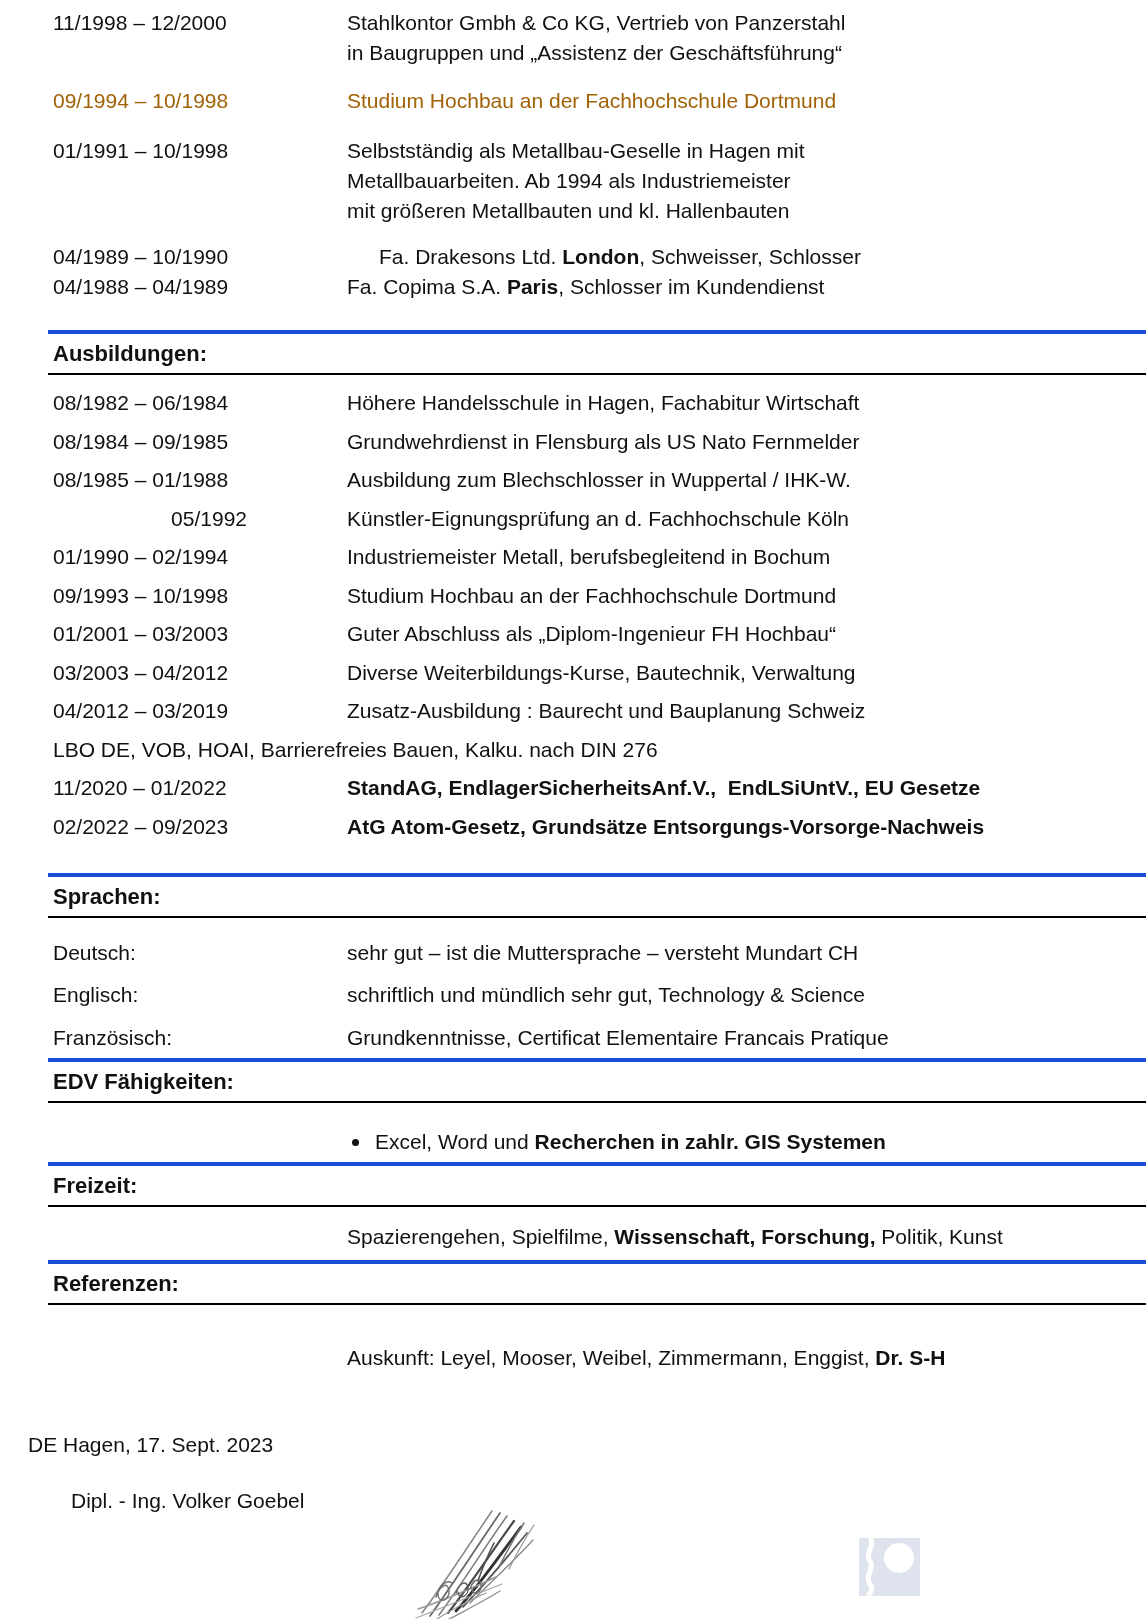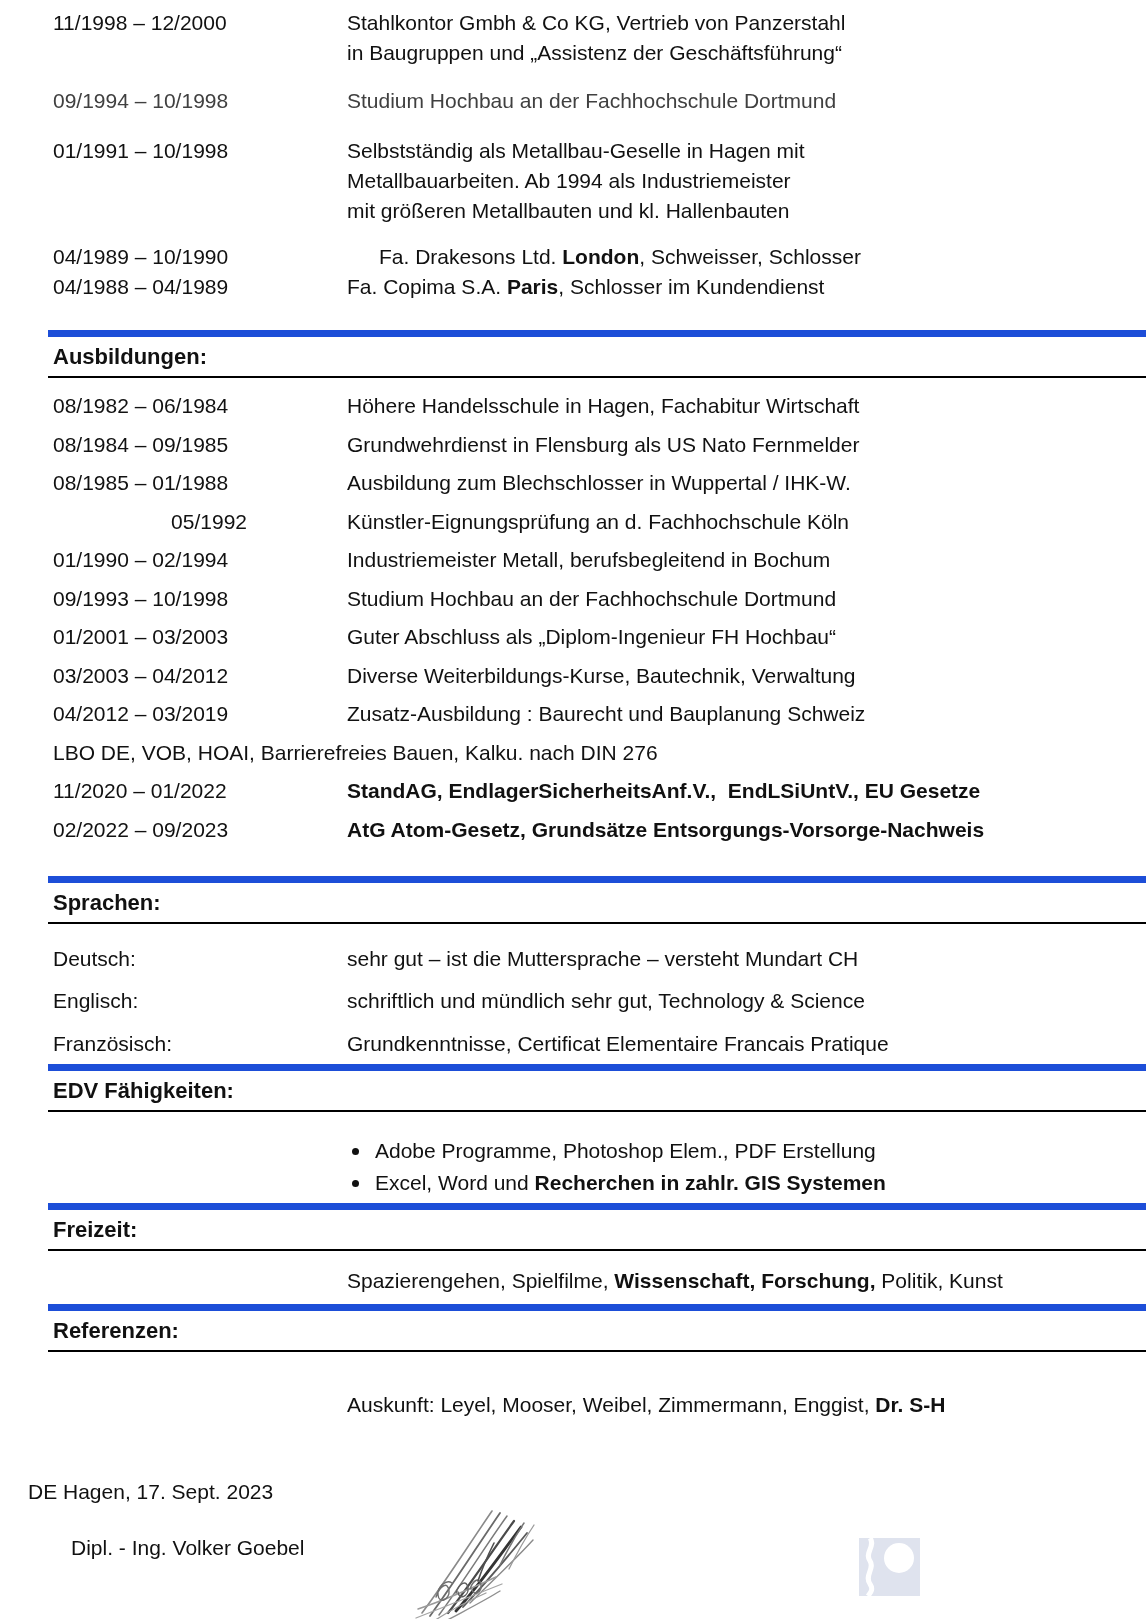--- a/index.html
+++ b/index.html
@@ -12,26 +12,26 @@
     font-size: 21px;
     line-height: 30px;
     color: #111111;
   }
   .row { display: flex; align-items: flex-start; padding-left: 53px; }
   .date-col { flex: 0 0 294px; white-space: nowrap; }
   .date-text { display: inline-block; width: 194px; }
   .date-right .date-text { text-align: right; }
   .text-col { flex: 1 1 auto; padding-right: 20px; }
   .text-col span, .rich span { white-space: pre-wrap; }
-  .muted { color: #404040; }
+  .muted { color: #a16207; }
   .b { font-weight: bold; }
 
   .heading {
     margin-left: 48px;
-    border-top: 7px solid #1d4ed8;
+    border-top: 4px solid #1d4ed8;
     border-bottom: 2px solid #000;
     padding: 7px 0 6px 5px;
     font-weight: bold;
     font-size: 22px;
     line-height: 26px;
   }
 
   
   #exp-list .row:nth-child(1) { margin-top: 8px; }
   #exp-list .row:nth-child(2) { margin-top: 18px; }
@@ -168,21 +168,20 @@
       </div>
       <div class="row">
         <div class="date-col"><span class="date-text">Französisch:</span></div>
         <div class="text-col"><span>Grundkenntnisse, Certificat Elementaire Francais Pratique</span></div>
       </div>
     </div>
 
   <div id="edv-heading" class="heading">EDV Fähigkeiten:</div>
   <div id="edv-groups">
       <ul class="bullets">
-        <li><span>Adobe Programme, Photoshop Elem., PDF Erstellung</span></li>
         <li><span>Excel, Word und </span><span class="b">Recherchen in zahlr. GIS Systemen</span></li>
       </ul>
     </div>
 
   <div id="freizeit-heading" class="heading">Freizeit:</div>
   <div id="freizeit-row" class="row">
     <div class="date-col"></div>
     <div class="text-col rich"><span>Spazierengehen, Spielfilme, </span><span class="b">Wissenschaft, Forschung,</span><span> Politik, Kunst</span></div>
   </div>
 

